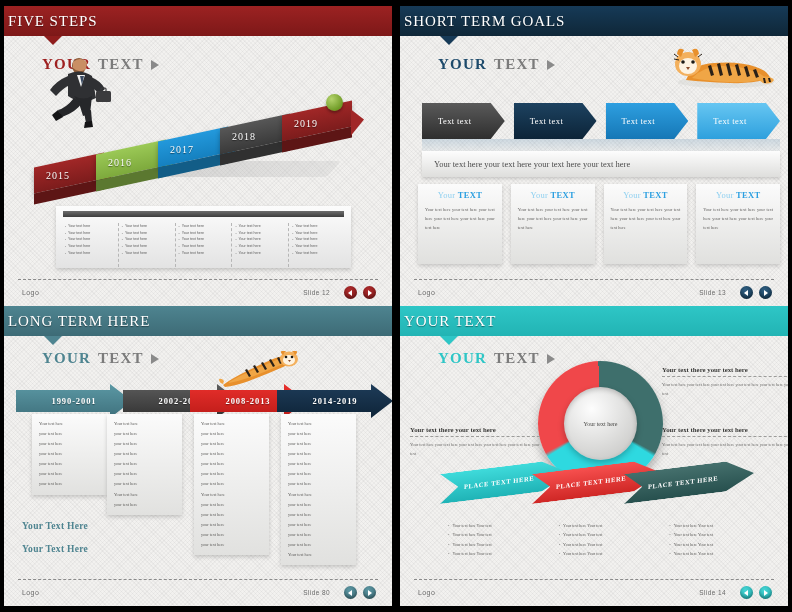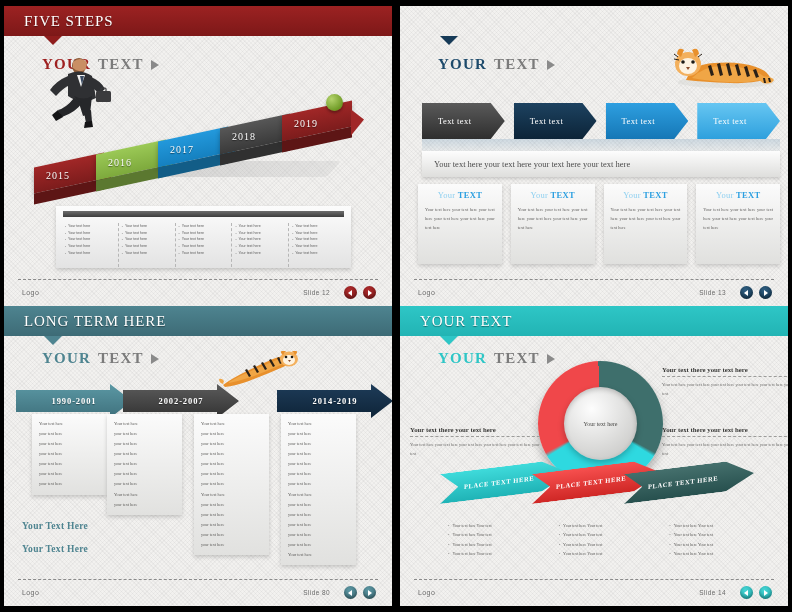--- a/index.html
+++ b/index.html
@@ -26,21 +26,21 @@
   .s3 .canvas,.s4 .canvas{ top:0px; bottom:6px; }
 
   .banner{
     position:absolute; left:0; right:0; top:0; height:30px;
     display:flex; align-items:center;
     background-repeat:no-repeat;
   }
   .banner .btxt{
     font-family:"Liberation Serif", serif;
     font-size:15px; letter-spacing:.9px; color:#fff;
-    padding-left:20px; text-shadow:0 1px 1px rgba(0,0,0,.45);
+    padding-left:4px; text-shadow:0 1px 1px rgba(0,0,0,.45);
     white-space:nowrap;
   }
   .notch{
     position:absolute; top:30px; left:40px;
     width:0;height:0; border-left:9px solid transparent;
     border-right:9px solid transparent; border-top:9px solid #8f1d1d;
   }
 
   
   .headline{ position:absolute; left:38px; top:50px; display:flex; align-items:center; gap:7px;
@@ -329,20 +329,23 @@
           </div>
         <div class="nav next" style="background:radial-gradient(circle at 40% 30%,#ae2b2b,#7c1818)">
             <i></i>
           </div>
       </div>
     </div>
   </div>
 
   <div class="slide s2">
     <div class="canvas">
+      <div class="banner">
+        <div class="btxt">SHORT TERM GOALS</div>
+      </div>
       <div class="notch"></div>
 
       <div class="headline">
         <span class="hw1">YOUR</span>
         <span class="hw2">TEXT</span>
         <span class="tri"></span>
       </div>
 
       <svg class="tiger1" viewBox="0 0 112 52">
         <ellipse cx="62" cy="42" rx="48" ry="6" fill="#d8d8d6" opacity=".55"></ellipse>
@@ -459,20 +462,21 @@
         <path d="M78 2 q0 -5 -5 -2 q2 2 3 4z" fill="#e8902c"></path>
         <circle cx="67" cy="6" r="1.3" fill="#1c1a16"></circle>
         <circle cx="73" cy="6" r="1.3" fill="#1c1a16"></circle>
         <path d="M69 9 h3 l-1.5 2 z" fill="#8c4d2c"></path>
         <path d="M4 33 q-4 -1 -4 -5 q3 -1 5 2 z" fill="#f0a646"></path>
       </svg>
 
       <div class="tl">
         <div class="tlarrow tla1">1990-2001</div>
         <div class="tlarrow tla2">2002-2007</div>
+        <div class="tlarrow tla3">2008-2013</div>
         <div class="tlarrow tla4">2014-2019</div>
       </div>
 
       <ul class="tlbox" style="left:28px; top:108px;">
         <li>Your  text  here</li>
         <li>your  text  here</li>
         <li>your  text  here</li>
         <li>your  text  here</li>
         <li>your  text  here</li>
         <li>your  text  here</li>

